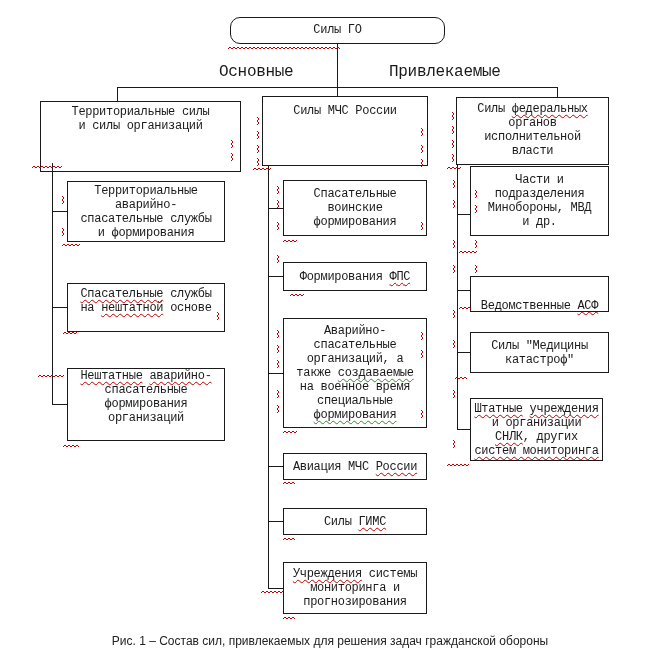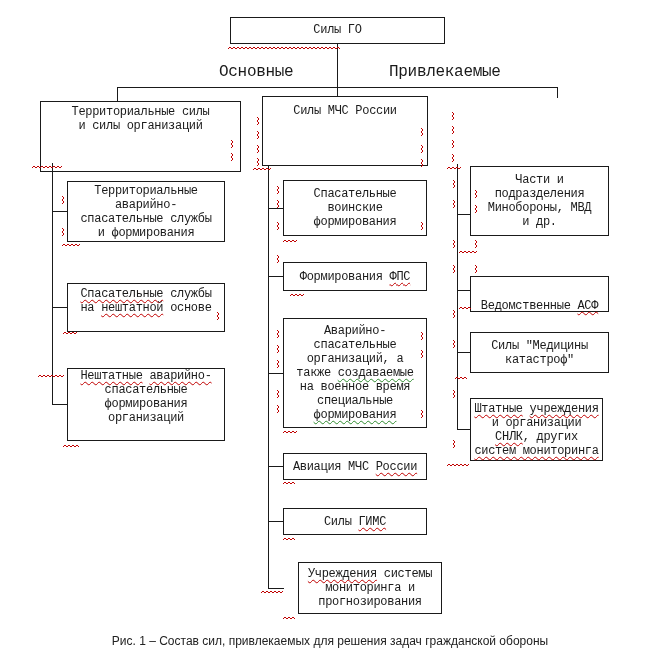--- a/index.html
+++ b/index.html
@@ -24,33 +24,39 @@
     font-family:"Liberation Sans","DejaVu Sans",sans-serif;font-size:12px;color:#222;
   }
   .conn{position:absolute;background:var(--line);}
   .zz{position:absolute;overflow:visible;}
 </style>
 </head>
 <body>
 
 <div class="canvas" id="canvas">
 
-  <div class="box" style="left:230px;top:17px;width:215px;height:27px;padding-top:5px;">
+  <div class="box" style="left:230px;top:17px;width:215px;height:27px;padding-top:5px;border-radius:10px;">
       <div class="ln"><span>Силы ГО</span></div>
     </div>
 
   <div class="lbl" style="left:219px;top:63px;">Основные</div>
   <div class="lbl" style="left:389px;top:63px;">Привлекаемые</div>
 
   <div class="box" style="left:40px;top:101px;width:201px;height:71px;padding-top:3px;">
       <div class="ln"><span>Территориальные силы</span></div>
       <div class="ln"><span>и силы организаций</span></div>
     </div>
   <div class="box" style="left:262px;top:96px;width:166px;height:70px;padding-top:7px;">
       <div class="ln"><span>Силы МЧС России</span></div>
+    </div>
+  <div class="box" style="left:456px;top:97px;width:153px;height:68px;padding-top:4px;">
+      <div class="ln"><span>Силы </span><span class="sp-red">федеральных</span></div>
+      <div class="ln"><span>органов</span></div>
+      <div class="ln"><span>исполнительной</span></div>
+      <div class="ln"><span>власти</span></div>
     </div>
 
   <div class="box" style="left:67px;top:181px;width:158px;height:61px;padding-top:2px;">
       <div class="ln"><span>Территориальные</span></div>
       <div class="ln"><span>аварийно-</span></div>
       <div class="ln"><span>спасательные службы</span></div>
       <div class="ln"><span>и формирования</span></div>
     </div>
   <div class="box" style="left:67px;top:283px;width:158px;height:49px;padding-top:3px;">
       <div class="ln"><span class="sp-red">Спасательные</span><span> службы</span></div>
@@ -79,21 +85,21 @@
       <div class="ln"><span>на военное время</span></div>
       <div class="ln"><span>специальные</span></div>
       <div class="ln"><span class="sp-green">формирования</span></div>
     </div>
   <div class="box" style="left:283px;top:453px;width:144px;height:27px;padding-top:6px;">
       <div class="ln"><span>Авиация МЧС </span><span class="sp-red">России</span></div>
     </div>
   <div class="box" style="left:283px;top:508px;width:144px;height:27px;padding-top:6px;">
       <div class="ln"><span>Силы </span><span class="sp-red">ГИМС</span></div>
     </div>
-  <div class="box" style="left:283px;top:562px;width:144px;height:52px;padding-top:4px;margin-left:15px;">
+  <div class="box" style="left:283px;top:562px;width:144px;height:52px;padding-top:4px;">
       <div class="ln"><span class="sp-red">Учреждения</span><span> системы</span></div>
       <div class="ln"><span>мониторинга и</span></div>
       <div class="ln"><span>прогнозирования</span></div>
     </div>
 
   <div class="box" style="left:470px;top:166px;width:139px;height:70px;padding-top:6px;">
       <div class="ln"><span>Части и</span></div>
       <div class="ln"><span>подразделения</span></div>
       <div class="ln"><span>Минобороны, МВД</span></div>
       <div class="ln"><span>и др.</span></div>

